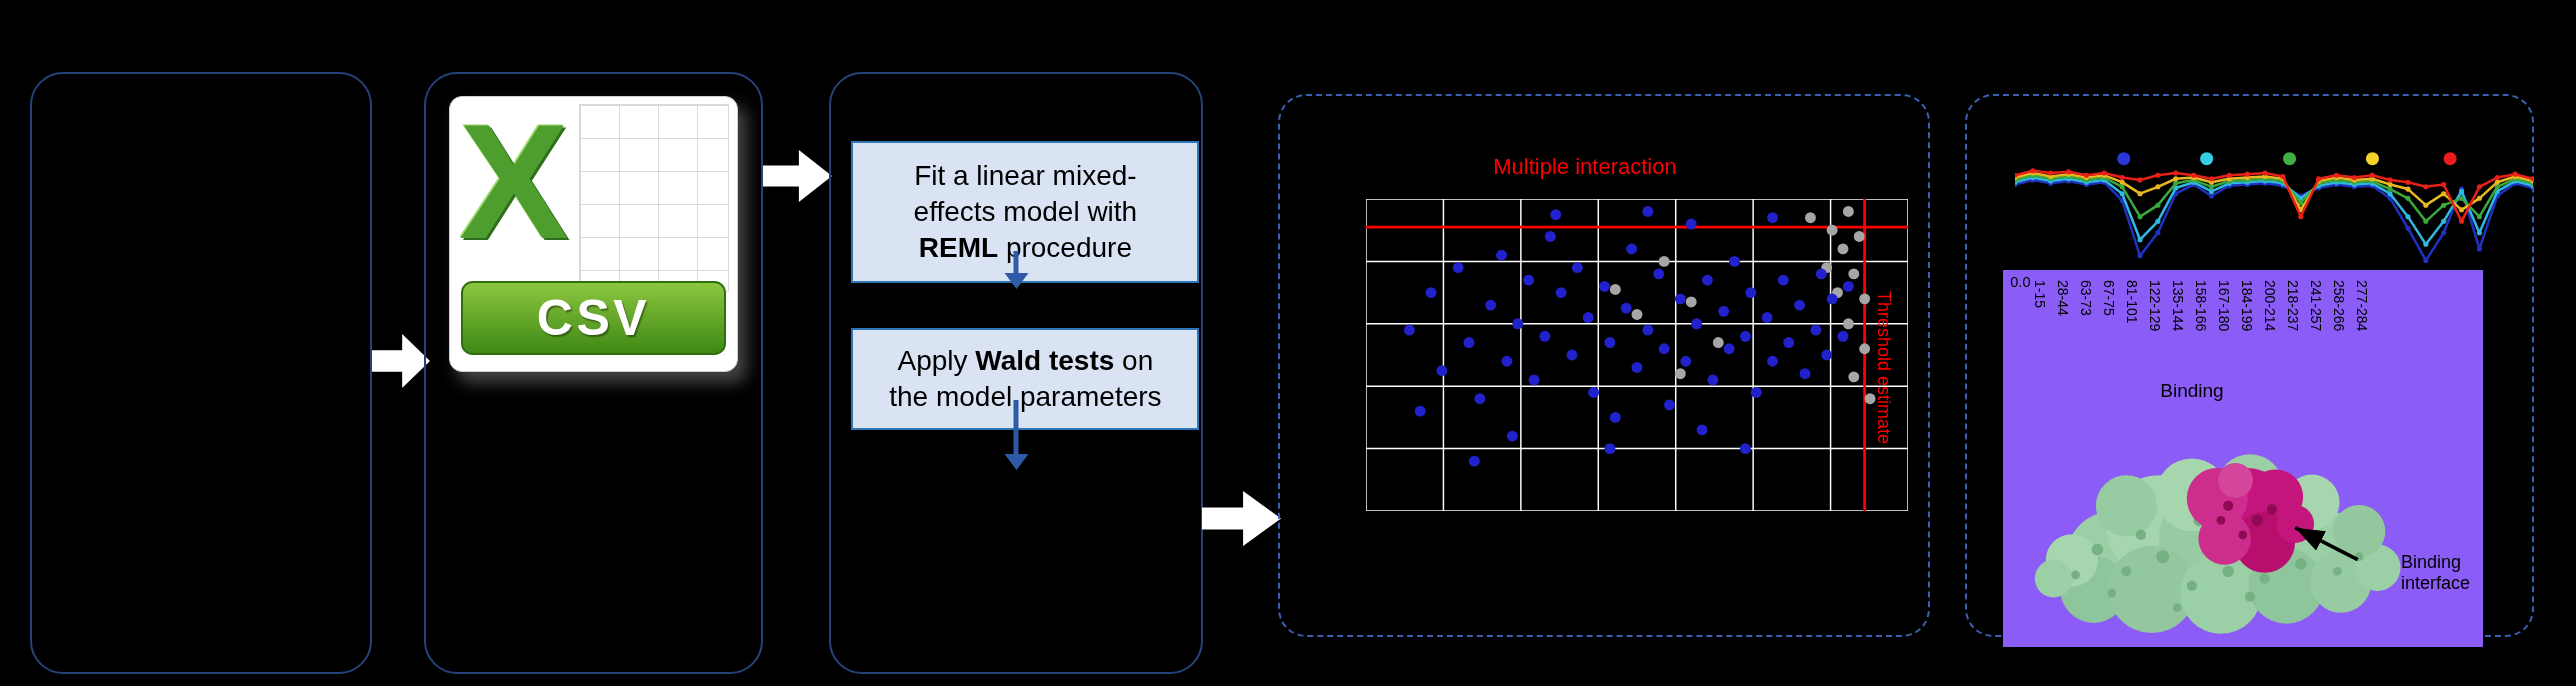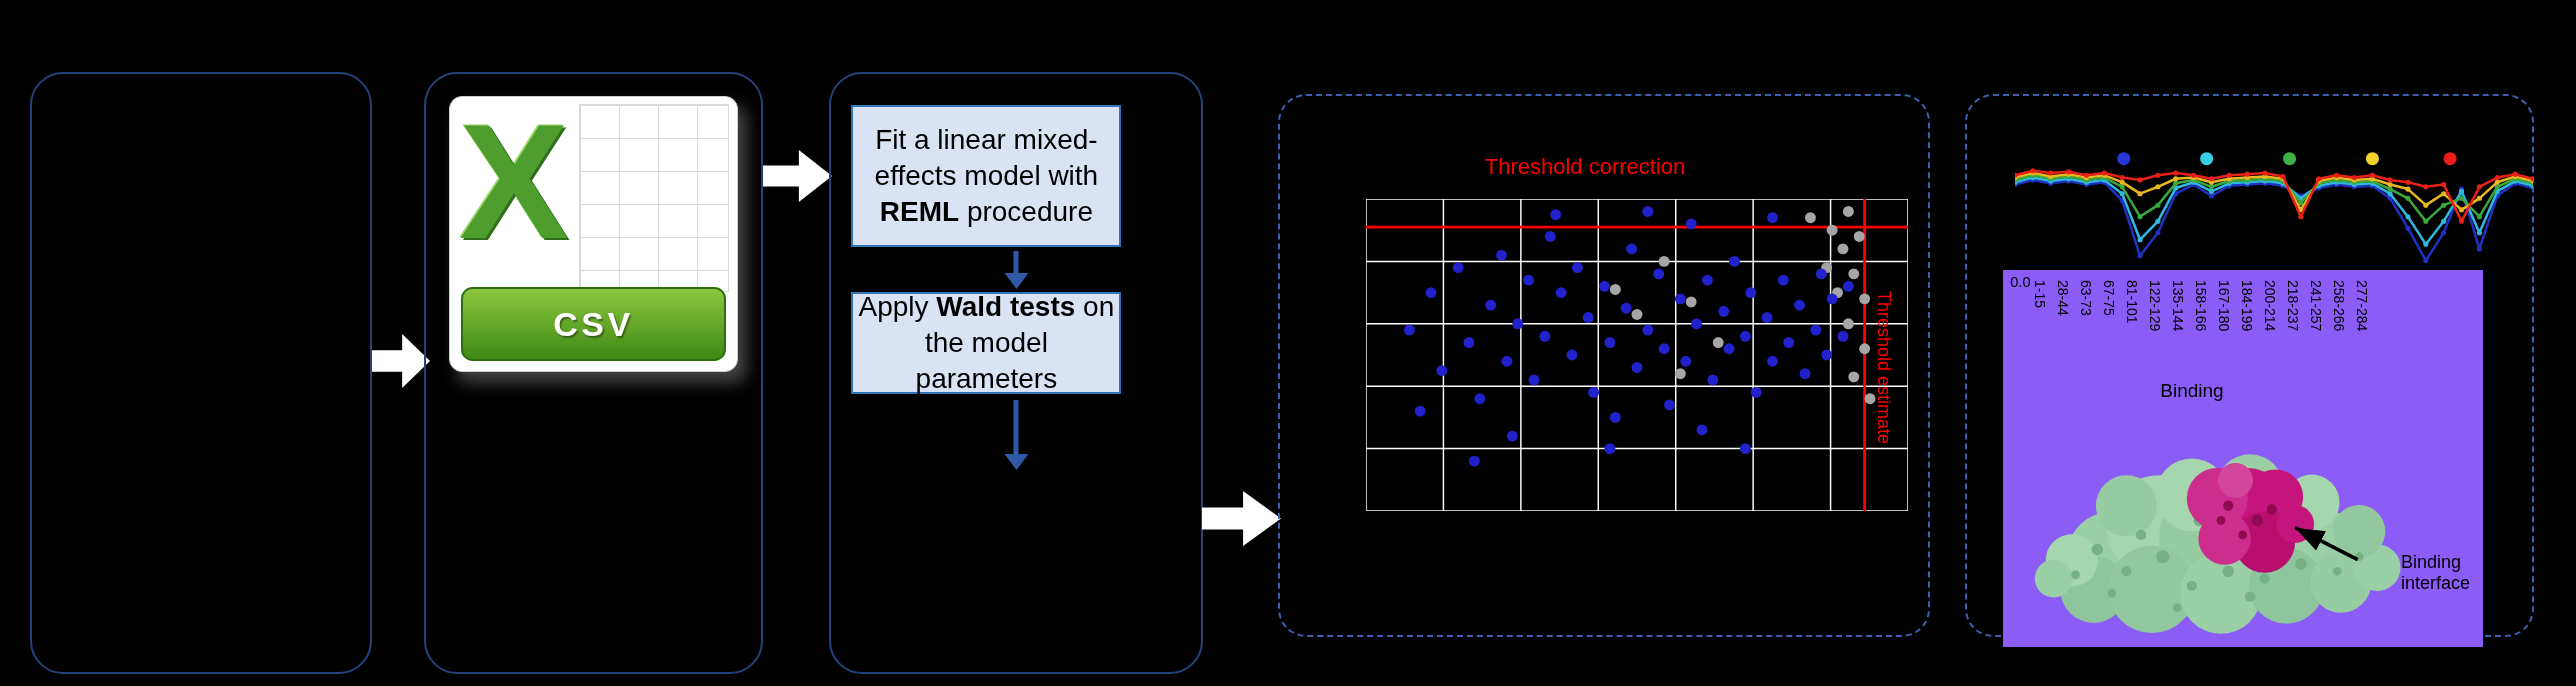--- a/index.html
+++ b/index.html
@@ -38,33 +38,33 @@
       linear-gradient(90deg, #d9d9d9 1.5px, transparent 1.5px);
     background-size:39px 33px;
     border:1.5px solid #d9d9d9;
   }
   .csv-x {
     position:absolute; left:10.2px; top:0px; font-size:164px; font-weight:800;
     line-height:1.05; color:#4e9e2f;
     text-shadow:2.2px 2.2px 0 #2f6e1a, -1.5px -1.5px 0 #9bd96a;
   }
   .csv-banner {
-    position:absolute; left:4%; right:4%; bottom:11px; height:70px;
+    position:absolute; left:4%; right:4%; bottom:17px; height:70px;
     border-radius:11.6px; background:linear-gradient(#8cc63f,#3e8914);
-    border:2.2px solid #2f6e10; color:#fff; font-weight:bold; font-size:34px;
+    border:2.2px solid #2f6e10; color:#fff; font-weight:bold; font-size:50px;
     letter-spacing:3.6px; display:flex; align-items:center; justify-content:center;
     text-shadow:1.5px 1.5px 1.5px rgba(0,0,0,0.4);
   }
 
   
   .wf-box {
-    position:absolute; left:20.4px; width:270px; box-sizing:border-box;
+    position:absolute; left:20.4px; width:348px; box-sizing:border-box;
     background:#dae3f3; border:2.2px solid #2e75b6;
     display:flex; align-items:center; justify-content:center;
-    text-align:center; font-size:28px; line-height:1.28; color:#000;
+    text-align:center; font-size:28px; line-height:1.28; color:#000;margin-top:36px;
   }
   .wf-text { white-space:pre-line; }
   #wf1 { top:31px;  height:142px; }
   #wf2 { top:218px; height:102px; }
   #wf3 { top:400px; height:142px; }
   .wf-down { position:absolute; left:50%; transform:translateX(-50%); width:25px; }
   #wfa1 { top:177px; height:38px; }
   #wfa2 { top:326px; height:70px; }
   .wf-down .stem { width:4.4px; height:calc(100% - 16px); background:#2f5aa8; margin:0 auto; }
   .wf-down .head {
@@ -137,21 +137,21 @@
   </div>
   <div id="wfa2" class="wf-down">
     <div class="stem"></div>
       <div class="head"></div>
   </div>
 </div>
 
 <div id="arrow3" class="block-arrow"></div>
 
 <div id="panel4" class="panel panel-dashed">
-  <div class="scatter-title">Threshold correction</div>
+  <div class="scatter-title">Multiple interaction</div>
   <svg id="scatter-svg" viewBox="0 0 746 429" preserveAspectRatio="none">
       <line x1="0" y1="0" x2="0" y2="429" stroke="#ffffff" stroke-width="2"></line>
       <line x1="106.57142857142857" y1="0" x2="106.57142857142857" y2="429" stroke="#ffffff" stroke-width="2"></line>
       <line x1="213.14285714285714" y1="0" x2="213.14285714285714" y2="429" stroke="#ffffff" stroke-width="2"></line>
       <line x1="319.7142857142857" y1="0" x2="319.7142857142857" y2="429" stroke="#ffffff" stroke-width="2"></line>
       <line x1="426.2857142857143" y1="0" x2="426.2857142857143" y2="429" stroke="#ffffff" stroke-width="2"></line>
       <line x1="532.8571428571429" y1="0" x2="532.8571428571429" y2="429" stroke="#ffffff" stroke-width="2"></line>
       <line x1="639.4285714285714" y1="0" x2="639.4285714285714" y2="429" stroke="#ffffff" stroke-width="2"></line>
       <line x1="746" y1="0" x2="746" y2="429" stroke="#ffffff" stroke-width="2"></line>
       <line x1="0" y1="0" x2="746" y2="0" stroke="#ffffff" stroke-width="2"></line>

